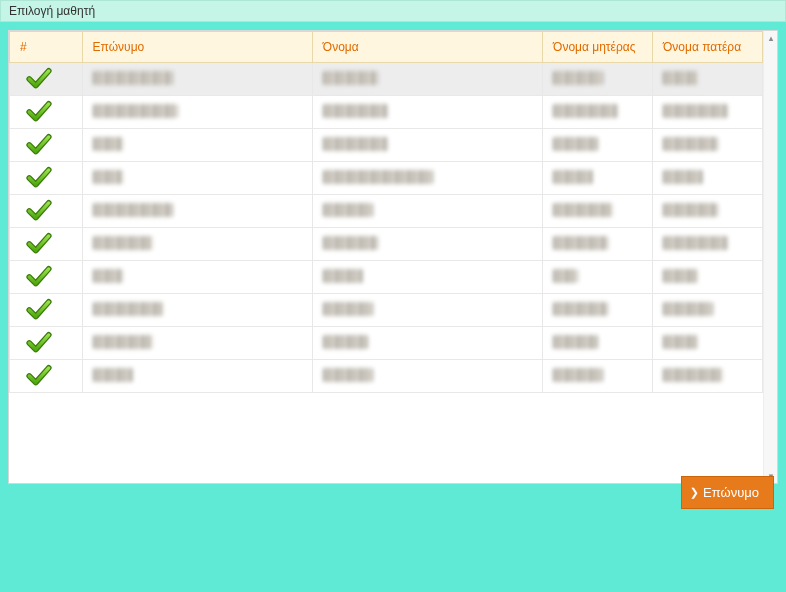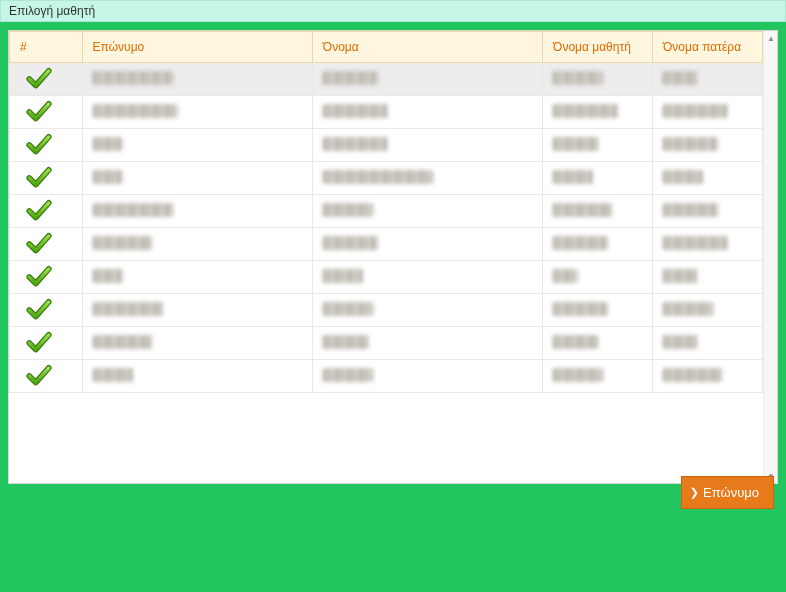--- a/index.html
+++ b/index.html
@@ -1,17 +1,17 @@
 <!DOCTYPE html>
 <html><head>
 <meta charset="utf-8">
 <style>
   * { box-sizing: border-box; margin: 0; padding: 0; }
   html, body { width: 786px; height: 592px; font-family: Arial, Helvetica, sans-serif; font-size: 13px; background: #fff; }
-  .window { width: 786px; height: 592px; background: #22c55e; position: relative; }
+  .window { width: 786px; height: 592px; background: #5eead4; position: relative; }
   .title-bar { background: #c4f5e6; border: 1px solid #aee6d6; padding: 3px 8px; font-size: 12px; color: #333; }
   .panel { margin: 8px; border: 1px solid #d7d7d7; background: #fff; height: 454px; position: relative; }
   .table-wrap { position: absolute; top: 0; left: 0; right: 14px; bottom: 0; overflow: hidden; }
   table { width: 100%; border-collapse: collapse; table-layout: fixed; }
   thead th {
     background: #fff6df;
     color: #e06b00;
     font-weight: normal;
     text-align: left;
     padding: 8px 10px;
@@ -78,21 +78,21 @@
             <col class="sur">
             <col class="name">
             <col class="fa">
             <col class="mo">
       </colgroup>
       <thead>
         <tr>
           <th>#</th>
           <th>Επώνυμο</th>
           <th>Όνομα</th>
-          <th>Όνομα μαθητή</th>
+          <th>Όνομα μητέρας</th>
           <th>Όνομα πατέρα</th>
         </tr>
       </thead>
       <tbody id="tbody">
             <tr class="selected">
               <td class="chk-col">
                 <svg class="check-icon" viewBox="0 0 32 28">
                   <defs>
                     <linearGradient id="g" x1="0" y1="0" x2="0" y2="1">
                       <stop offset="0%" stop-color="#9be04f"></stop>

